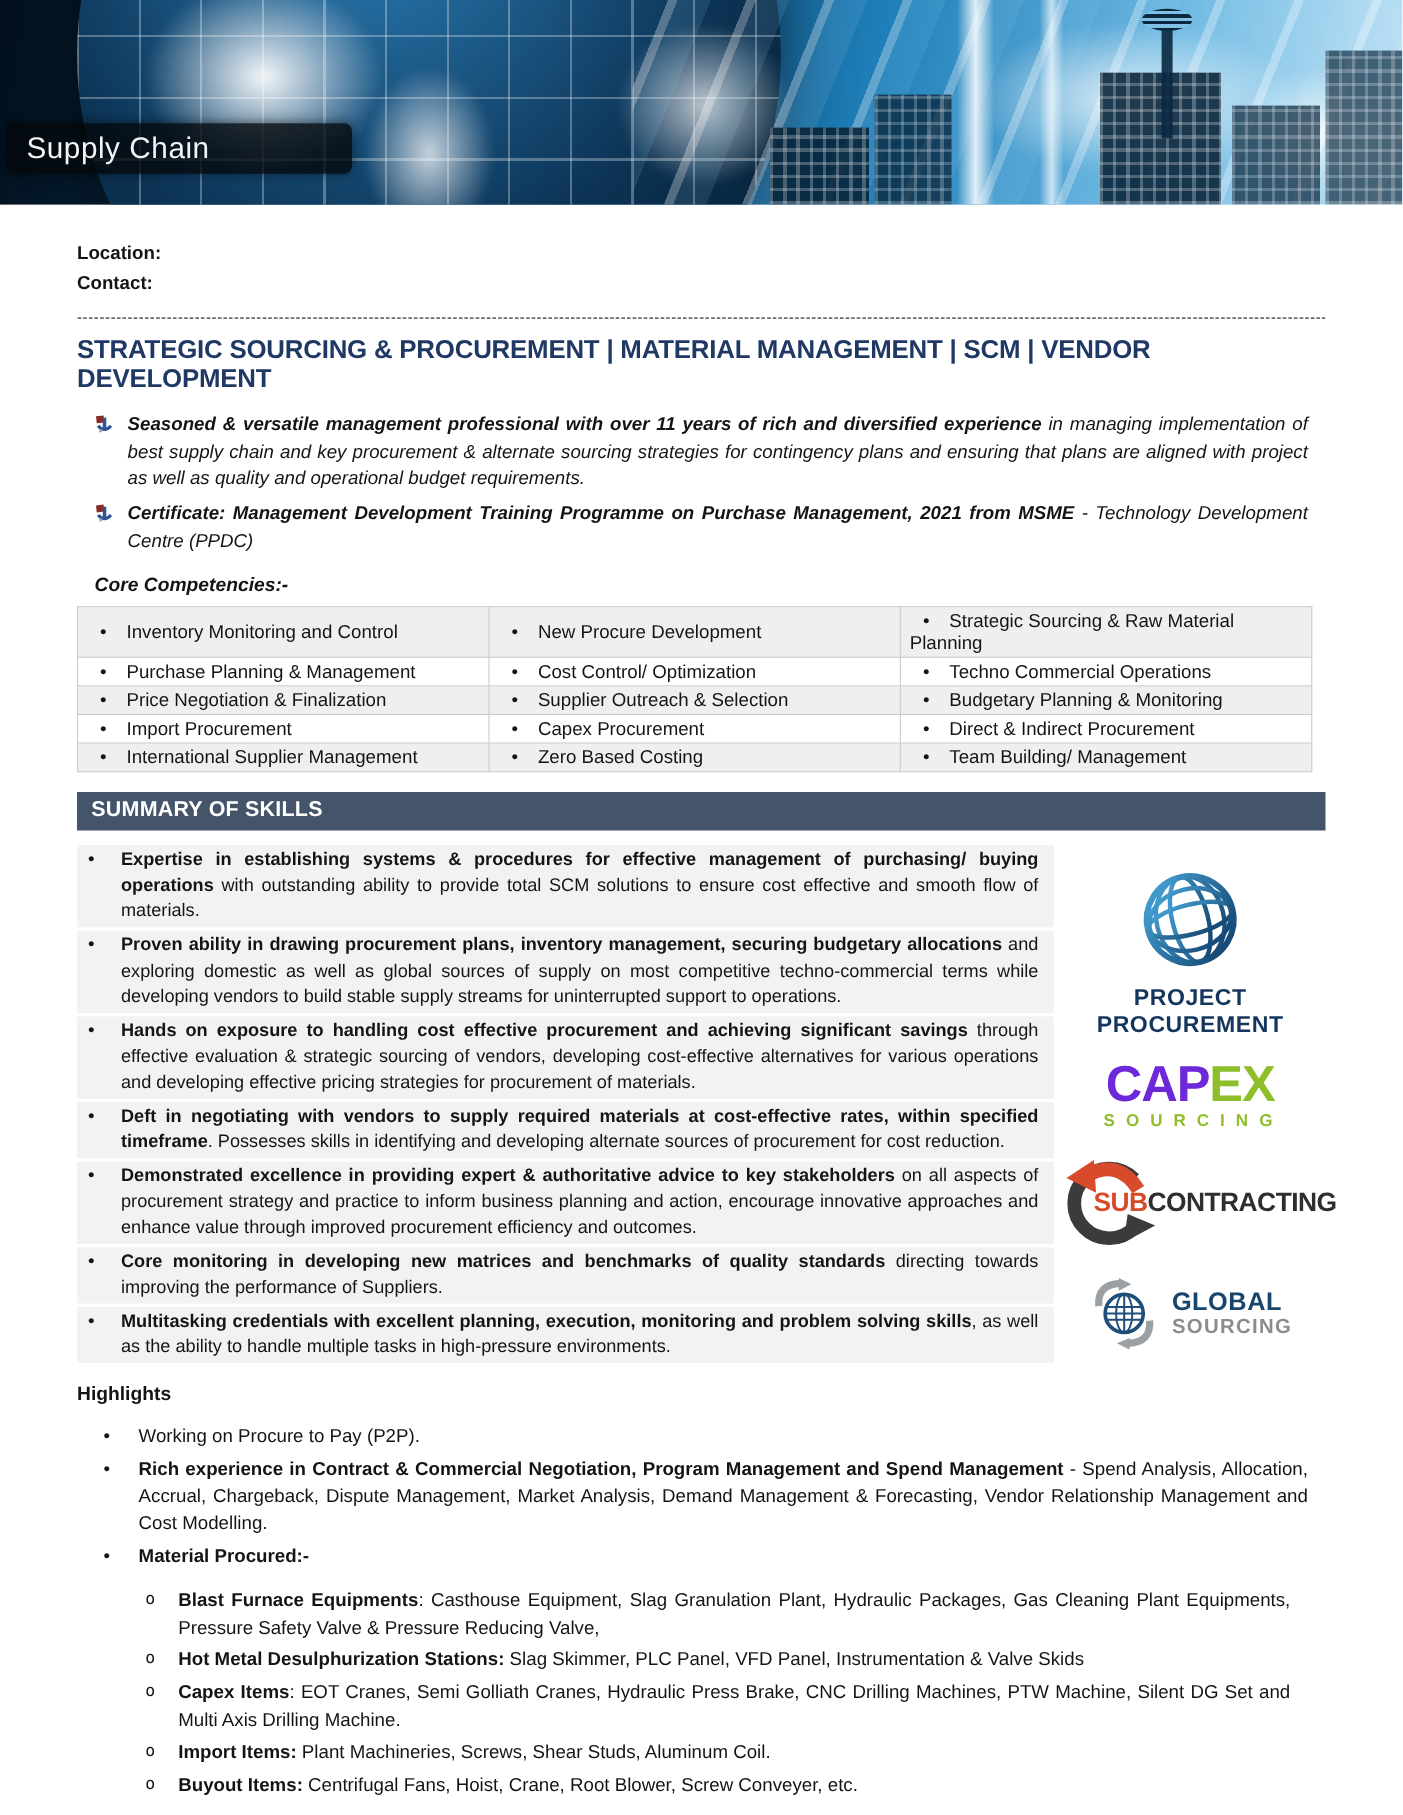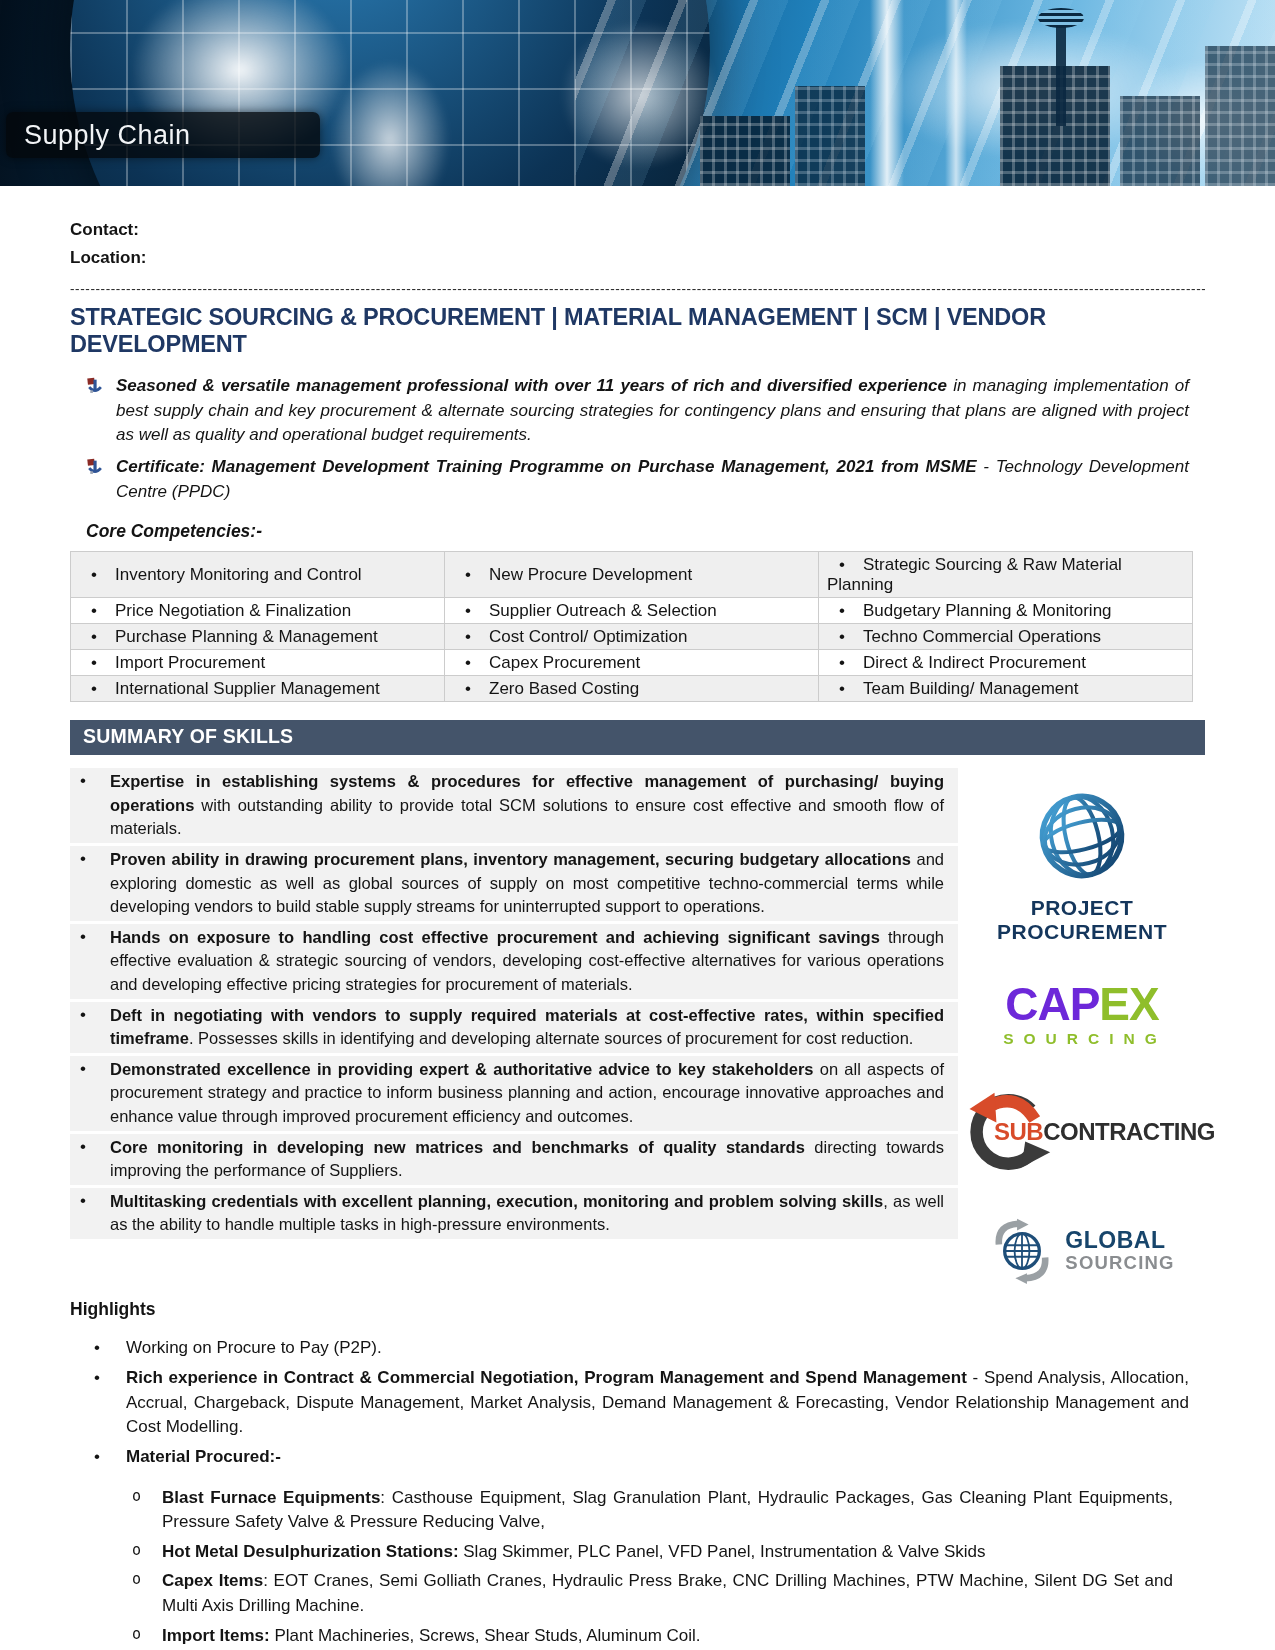--- a/index.html
+++ b/index.html
@@ -65,21 +65,21 @@
   .comp-table .dot{display:inline-block;width:36px;padding-left:12px}
 
   .skills-bar{margin-top:18px;background:var(--skills-bar-bg);color:#fff;font-weight:bold;
     font-size:19.5px;padding:5px 13px 7px;letter-spacing:.2px}
   .skills-row{display:flex;margin-top:13px}
   .skills-body{width:888px;flex:0 0 888px}
   .skills-item{display:flex;background:var(--skills-panel-bg);margin-bottom:3px;padding:2px 14px 2px 0}
   .skills-item .dot{flex:0 0 40px;padding-left:10px;padding-top:1px}
   .skills-item p{margin:0;text-align:justify;font-size:16.5px;line-height:1.43}
 
-  .logos{flex:1;display:flex;flex-direction:column;align-items:center;gap:34px;padding-top:14px}
+  .logos{flex:1;display:flex;flex-direction:column;align-items:center;gap:15px;padding-top:14px}
   .pp-logo{display:flex;flex-direction:column;align-items:center}
   .pp-text{margin-top:6px;text-align:center;font-weight:bold;color:var(--pp-navy);
     font-size:21px;line-height:1.12;letter-spacing:.5px}
   .capex-logo{text-align:center;margin-top:4px}
   .capex-word{font-size:46px;font-weight:800;letter-spacing:-1px;line-height:1}
   .capex-word .blk{color:#6d28d9}.capex-word .grn{color:var(--capex-green)}
   .capex-sub{color:var(--capex-green);font-weight:bold;font-size:15.5px;letter-spacing:10px;margin-top:3px;padding-left:6px}
   .sub-logo{position:relative;width:248px;height:98px;margin-top:2px}
   .sub-logo svg{position:absolute;left:0;top:0}
   .sub-text{position:absolute;left:36px;top:34px;font-weight:800;font-size:24px;letter-spacing:-.5px;white-space:nowrap}
@@ -117,24 +117,24 @@
     <div class="bldg g5"></div>
     <div class="tower"></div>
     <div class="tower-top"></div>
     <div class="brand-box">
       <span>Supply Chain</span>
     </div>
   </header>
 
   <main>
     <div class="contact-line">
+      <span>Location:</span>
+    </div>
+    <div class="contact-line">
       <span>Contact:</span>
-    </div>
-    <div class="contact-line">
-      <span>Location:</span>
     </div>
 
     <div class="dashes">--------------------------------------------------------------------------------------------------------------------------------------------------------------------------------------------------------------------------------------------------------------------------------------------------------</div>
 
     <h1 class="headline">STRATEGIC SOURCING &amp; PROCUREMENT | MATERIAL MANAGEMENT | SCM | VENDOR DEVELOPMENT</h1>
 
     <ul id="profile-list">
         <li class="profile-item">
           <span class="anchor"><svg width="17" height="17" viewBox="0 0 16 16">
               <rect x="1.5" y="1" width="6.5" height="6" fill="#8B2B26" transform="rotate(-6 5 4)"></rect>
@@ -157,28 +157,28 @@
 
     <h2 class="core-title">Core Competencies:-</h2>
     <table class="comp-table" id="competency-table">
         <tbody>
           <tr>
             <td><span class="dot">•</span><span>Inventory Monitoring and Control</span></td>
             <td><span class="dot">•</span><span>New Procure Development</span></td>
             <td><span class="dot">•</span><span>Strategic Sourcing &amp; Raw Material Planning</span></td>
           </tr>
           <tr>
+            <td><span class="dot">•</span><span>Purchase Planning &amp; Management</span></td>
+            <td><span class="dot">•</span><span>Cost Control/ Optimization</span></td>
+            <td><span class="dot">•</span><span>Techno Commercial Operations</span></td>
+          </tr>
+          <tr>
             <td><span class="dot">•</span><span>Price Negotiation &amp; Finalization</span></td>
             <td><span class="dot">•</span><span>Supplier Outreach &amp; Selection</span></td>
             <td><span class="dot">•</span><span>Budgetary Planning &amp; Monitoring</span></td>
-          </tr>
-          <tr>
-            <td><span class="dot">•</span><span>Purchase Planning &amp; Management</span></td>
-            <td><span class="dot">•</span><span>Cost Control/ Optimization</span></td>
-            <td><span class="dot">•</span><span>Techno Commercial Operations</span></td>
           </tr>
           <tr>
             <td><span class="dot">•</span><span>Import Procurement</span></td>
             <td><span class="dot">•</span><span>Capex Procurement</span></td>
             <td><span class="dot">•</span><span>Direct &amp; Indirect Procurement</span></td>
           </tr>
           <tr>
             <td><span class="dot">•</span><span>International Supplier Management</span></td>
             <td><span class="dot">•</span><span>Zero Based Costing</span></td>
             <td><span class="dot">•</span><span>Team Building/ Management</span></td>

